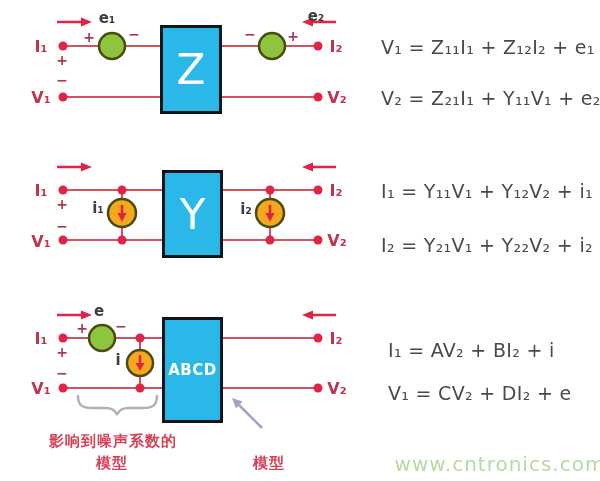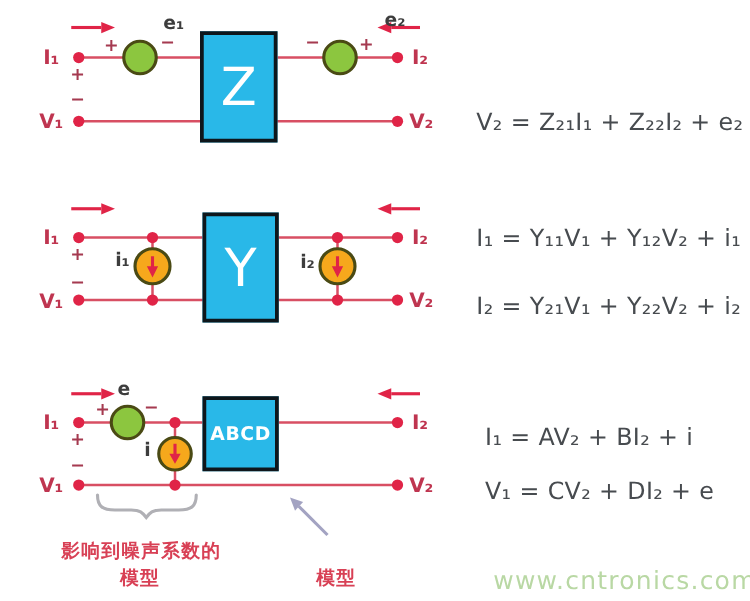--- a/index.html
+++ b/index.html
@@ -143,37 +143,38 @@
       <polygon points="232,398 242.5,401.5 236,408.5" fill="#a3a3c2"></polygon>
     </g>
   </svg>
 
   <div class="blk blk-big" style="left:160px;top:25px;width:62px;height:89px;">
     <span>Z</span>
   </div>
   <div class="blk blk-big" style="left:162px;top:170px;width:61px;height:88px;">
     <span>Y</span>
   </div>
-  <div class="blk blk-small" style="left:162px;top:317px;width:61px;height:60px;">
+  <div class="blk blk-small" style="left:162px;top:317px;width:61px;height:106px;">
     <span>ABCD</span>
   </div>
 
   <div class="lbl port" style="left:41px;top:46px;">I₁</div>
   <div class="lbl pm" style="left:62px;top:60px;">+</div>
   <div class="lbl pm" style="left:62px;top:80px;">−</div>
   <div class="lbl port" style="left:41px;top:97px;">V₁</div>
-  <div class="lbl src" style="left:107px;top:18px;margin-left:32px;">e₁</div>
+  <div class="lbl src" style="left:107px;top:18px;">e₁</div>
   <div class="lbl pm" style="left:89px;top:37px;">+</div>
   <div class="lbl pm" style="left:134px;top:34px;">−</div>
   <div class="lbl src" style="left:268px;top:16px;margin-left:48px;">e₂</div>
   <div class="lbl pm" style="left:250px;top:34px;">−</div>
   <div class="lbl pm" style="left:293px;top:36px;">+</div>
   <div class="lbl port" style="left:336px;top:46px;">I₂</div>
   <div class="lbl port" style="left:337px;top:97px;">V₂</div>
-  <div class="eqline" style="left:381px;top:98px;">V₂ = Z₂₁I₁ + Z₂₂I₂ + e₂</div>
+  <div class="eqline" style="left:381px;top:47px;">V₁ = Z₁₁I₁ + Z₁₂I₂ + e₁</div>
+  <div class="eqline" style="left:381px;top:98px;">V₂ = Z₂₁I₁ + Y₁₁V₁ + e₂</div>
 
   <div class="lbl port" style="left:41px;top:190px;">I₁</div>
   <div class="lbl pm" style="left:62px;top:204px;">+</div>
   <div class="lbl pm" style="left:62px;top:226px;">−</div>
   <div class="lbl port" style="left:41px;top:241px;">V₁</div>
   <div class="lbl src" style="left:98px;top:208px;">i₁</div>
   <div class="lbl src" style="left:246px;top:209px;">i₂</div>
   <div class="lbl port" style="left:336px;top:190px;">I₂</div>
   <div class="lbl port" style="left:337px;top:240px;">V₂</div>
   <div class="eqline" style="left:381px;top:245px;">I₂ = Y₂₁V₁ + Y₂₂V₂ + i₂</div>

